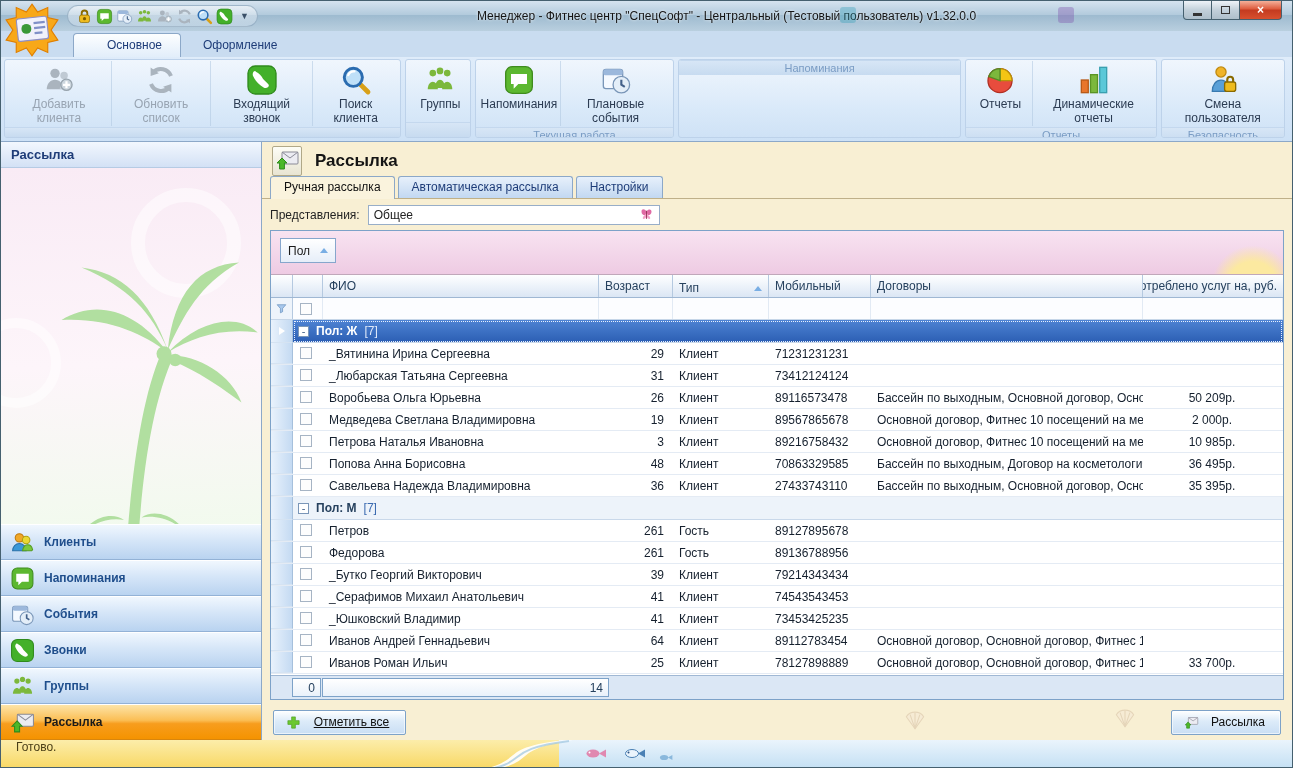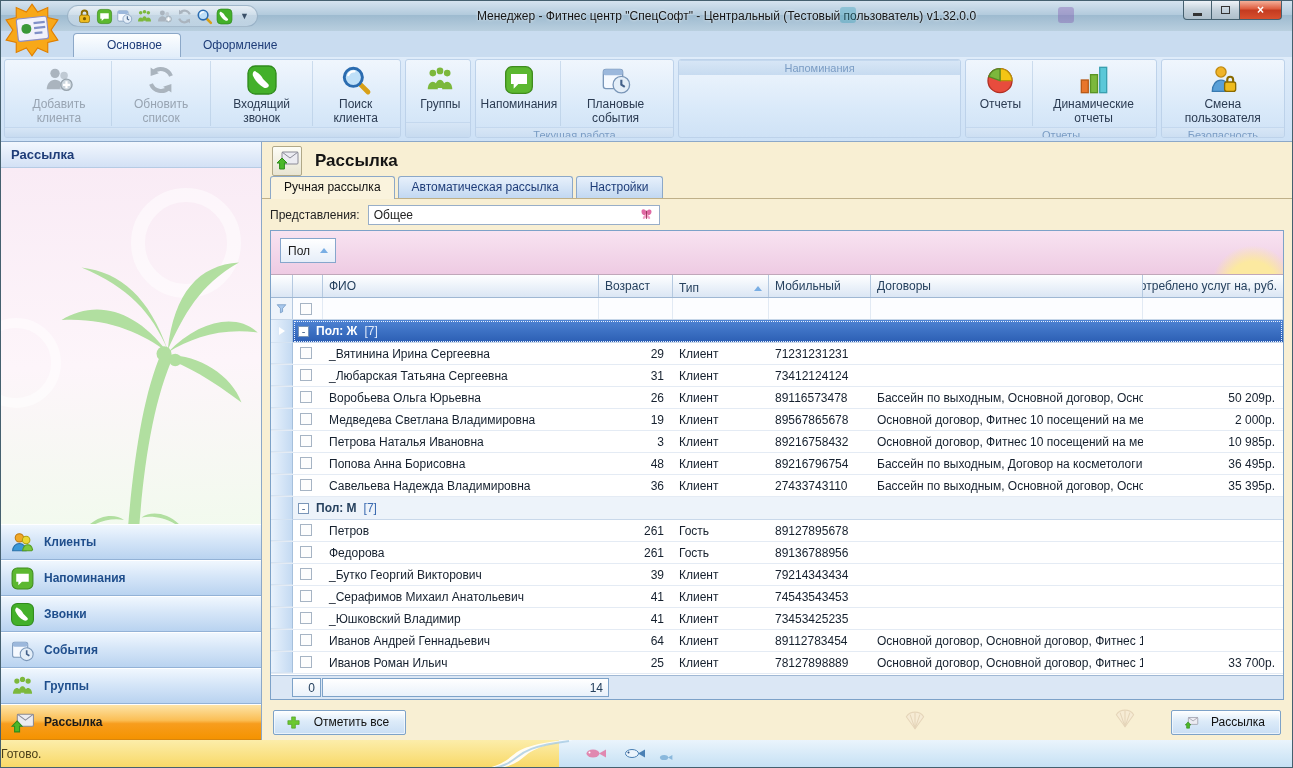--- a/index.html
+++ b/index.html
@@ -121,21 +121,21 @@
   .filter-row .c { border-right:1px solid #e2eaf4; display:flex; align-items:center; }
   .filter-row .col-ind { justify-content:center; background:#eef4fb; border-right:1px solid #b5c9e0; }
   .funnel { width:13px; height:13px; }
 
   .tbody { flex:1; min-height:0; overflow:hidden; font-size:12px; color:#15202e; background:#fff; }
   .body-ind { background:linear-gradient(90deg, #e9f2fc, #c4daf2); border-right:1px solid #a6c0dc; border-bottom:1px solid #d5e3f2;
     display:flex; align-items:center; justify-content:center; }
   .data-row { height:22px; border-bottom:1px solid #e4ebf4; cursor:default; }
   .data-row .c { padding:4px 6px 0; }
   .data-row .col-age { text-align:right; padding-right:9px; }
-  .data-row .col-amount { text-align:right; padding-right:8px; }
+  .data-row .col-amount { text-align:center; padding-right:8px; }
   .checkbox { width:12px; height:12px; border:1px solid #a6b4c4; background:#fdfdfd; display:inline-block; margin-left:8px; }
   .group-row { height:23px; }
   .band { flex:1; display:flex; align-items:center; gap:7px; padding-left:5px; font-weight:bold; font-size:12px;
     background:#edf3fa; color:#26415e; border-bottom:1px solid #c9d8ea; min-width:0; }
   .collapse-box { width:11px; height:11px; flex:0 0 11px; border:1px solid #7a96b8; background:#fff; color:#44618a;
     font-size:11px; line-height:8px; text-align:center; font-weight:normal; }
   .gcount { font-weight:normal; color:#3a6ab0; }
   .sel-arrow { display:none; width:0; height:0; border-top:4px solid transparent; border-bottom:4px solid transparent;
     border-left:6px solid #fff; }
   .tgroup.selected .band { background:linear-gradient(#4e83d3, #2c5fb4); color:#fff; outline:1px dotted #e8f0ff; outline-offset:-2px; }
@@ -154,21 +154,21 @@
   .act-btn { height:25px; display:flex; align-items:center; gap:9px; padding:0 12px; min-width:133px; cursor:pointer;
     border:1px solid #7da2c8; border-radius:2px; font-size:12px; color:#101010;
     background:linear-gradient(#feffff, #dcebf9 45%, #c9def4); box-shadow:0 0 0 1px rgba(255,255,255,.6) inset; }
   .act-btn .aicon { width:15px; height:15px; }
   .act-btn .aicon svg { width:100%; height:100%; }
   .act-btn.send { margin-left:auto; min-width:110px; }
   .shell { position:absolute; width:26px; height:22px; opacity:.65; }
 
   
   .statusbar { height:27px; flex:0 0 27px; position:relative; overflow:hidden;
-    background:linear-gradient(#fcedaa, #f8d968); display:flex; align-items:center; padding-left:0;
+    background:linear-gradient(#fcedaa, #f8d968); display:flex; padding-left:15px;
     font-size:12px; color:#4a3f18; }
   .sb-water { position:absolute; left:558px; right:0; top:0; bottom:0;
     background:linear-gradient(#eaf4fc, #c6e1f4); }
   .sb-wave { position:absolute; left:468px; top:-2px; width:130px; height:31px; }
   .sb-fish { position:absolute; top:7px; width:22px; height:13px; }
   .status-text { position:relative; z-index:2; }
 </style>
 </head>
 <body>
 
@@ -433,34 +433,34 @@
         <div class="side-item">
           <span class="sicon"><svg viewBox="0 0 24 24">
               <rect x="2" y="2" width="20" height="20" rx="5" fill="#5cb830" stroke="#3f8c1e"></rect>
               <path d="M6 7.5h12v7.5H11.5l-3.5 3.5V15H6z" fill="#fff"></path>
             </svg></span>
           <span>Напоминания</span>
         </div>
 
         <div class="side-item">
           <span class="sicon"><svg viewBox="0 0 24 24">
-              <rect x="1.5" y="1.5" width="21" height="21" rx="5.5" fill="#43b02a" stroke="#2f8a1c"></rect>
-              <path d="M7.4 5.8c2.2 1 4.4 3.2 5.4 5.4l3.8 3.8c.7.7.7 1.6 0 2.2-.9.9-2.3 1-3.4.4C9.7 15.8 7 12.6 5.3 9c-.5-1.1-.3-2.5.5-3.3.6-.6 1.6-.5 1.6.1z" fill="#fff"></path>
-            </svg></span>
-          <span>Звонки</span>
-        </div>
-
-        <div class="side-item">
-          <span class="sicon"><svg viewBox="0 0 24 24">
               <rect x="2.5" y="4" width="14.5" height="14.5" rx="2" fill="#f5f9ff" stroke="#7a96b8"></rect>
               <rect x="2.5" y="4" width="14.5" height="4.5" rx="2" fill="#9cb8dc"></rect>
               <circle cx="16" cy="15.5" r="6.2" fill="#e4eef8" stroke="#7a96b8"></circle>
               <path d="M16 11.8v3.7l2.6 1.6" stroke="#44618a" stroke-width="1.6" fill="none"></path>
             </svg></span>
           <span>События</span>
+        </div>
+
+        <div class="side-item">
+          <span class="sicon"><svg viewBox="0 0 24 24">
+              <rect x="1.5" y="1.5" width="21" height="21" rx="5.5" fill="#43b02a" stroke="#2f8a1c"></rect>
+              <path d="M7.4 5.8c2.2 1 4.4 3.2 5.4 5.4l3.8 3.8c.7.7.7 1.6 0 2.2-.9.9-2.3 1-3.4.4C9.7 15.8 7 12.6 5.3 9c-.5-1.1-.3-2.5.5-3.3.6-.6 1.6-.5 1.6.1z" fill="#fff"></path>
+            </svg></span>
+          <span>Звонки</span>
         </div>
 
         <div class="side-item">
           <span class="sicon"><svg viewBox="0 0 24 24" fill="#7cb83c">
               <circle cx="6.6" cy="6.8" r="2.5"></circle>
               <circle cx="12" cy="5.2" r="2.5"></circle>
               <circle cx="17.4" cy="6.8" r="2.5"></circle>
               <path d="M2.8 19c0-3.4 1.9-5.6 3.8-5.6S10.4 15.6 10.4 19z"></path>
               <path d="M8.2 18c0-3.8 2-6.2 3.8-6.2s3.8 2.4 3.8 6.2z"></path>
               <path d="M13.6 19c0-3.4 1.9-5.6 3.8-5.6s3.8 2.2 3.8 5.6z"></path>
@@ -619,21 +619,21 @@
                   <div class="c col-contracts">Основной договор, Фитнес 10 посещений на мес…</div>
                   <div class="c col-amount">10 985р.</div>
                 </div>
 
                 <div class="row data-row">
                   <div class="c col-ind body-ind"></div>
                   <div class="c col-check" style="padding:4px 0 0;"><span class="checkbox" style="margin-left:7px;"></span></div>
                   <div class="c col-fio">Попова Анна Борисовна</div>
                   <div class="c col-age">48</div>
                   <div class="c col-type">Клиент</div>
-                  <div class="c col-mobile">89216796754</div>
+                  <div class="c col-mobile">70863329585</div>
                   <div class="c col-contracts">Бассейн по выходным, Договор на косметологич…</div>
                   <div class="c col-amount">36 495р.</div>
                 </div>
 
                 <div class="row data-row">
                   <div class="c col-ind body-ind"></div>
                   <div class="c col-check" style="padding:4px 0 0;"><span class="checkbox" style="margin-left:7px;"></span></div>
                   <div class="c col-fio">Савельева Надежда Владимировна</div>
                   <div class="c col-age">36</div>
                   <div class="c col-type">Клиент</div>
@@ -741,21 +741,21 @@
         </div>
       </div>
 
       <div class="bottom-row">
         <div class="act-btn">
           <span class="aicon">
             <svg viewBox="0 0 24 24">
                 <path d="M9 3h6v6h6v6h-6v6H9v-6H3V9h6z" fill="#6cc830" stroke="#4a9a1c"></path>
               </svg>
           </span>
-          <span style="margin:12px auto;">Отметить все</span>
+          <span style="margin:12px auto;text-decoration:underline;">Отметить все</span>
         </div>
         <svg class="shell" style="left:640px; top:4px;" viewBox="0 0 24 20">
           <path d="M12 19 L4 8 A9 8 0 0 1 20 8 Z" fill="#f6ead6" stroke="#dcc8ac"></path>
           <path d="M12 19 L7.5 6 M12 19 L12 4 M12 19 L16.5 6" stroke="#dcc8ac" fill="none"></path>
         </svg>
         <svg class="shell" style="left:850px; top:2px;" viewBox="0 0 24 20">
           <path d="M12 19 L4 8 A9 8 0 0 1 20 8 Z" fill="#f6ead6" stroke="#dcc8ac"></path>
           <path d="M12 19 L7.5 6 M12 19 L12 4 M12 19 L16.5 6" stroke="#dcc8ac" fill="none"></path>
         </svg>
         <div class="act-btn send">

